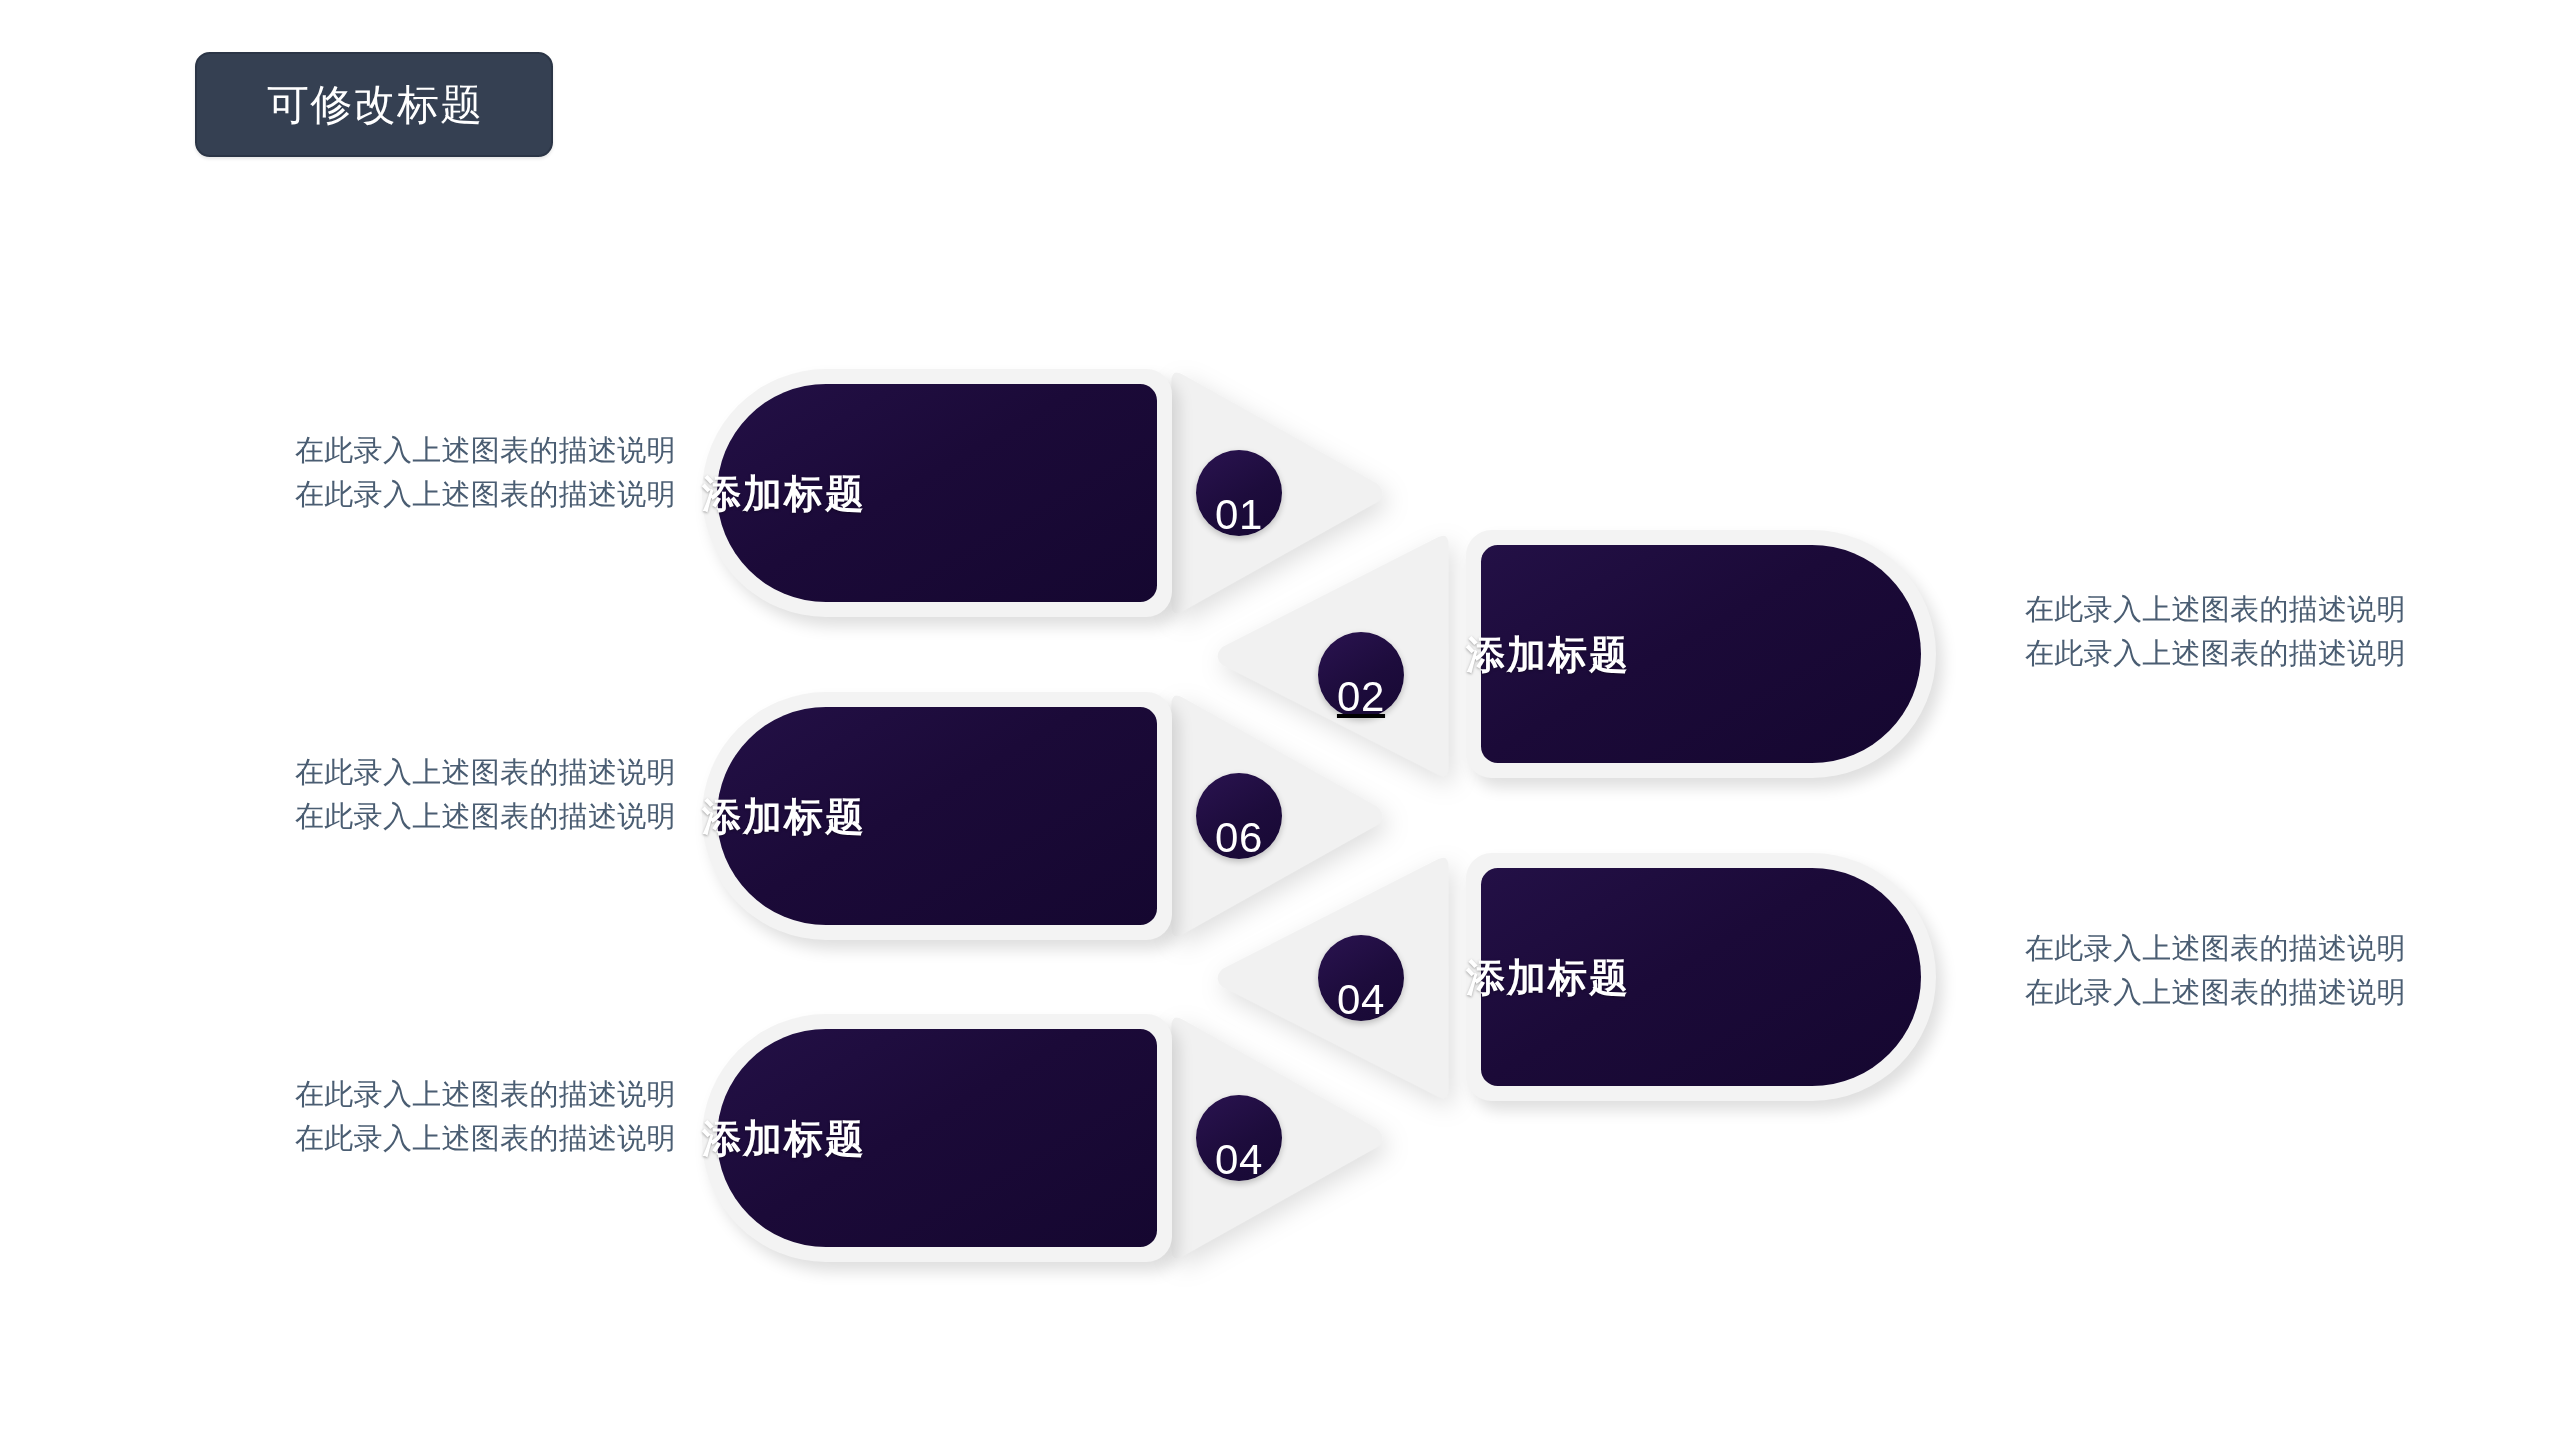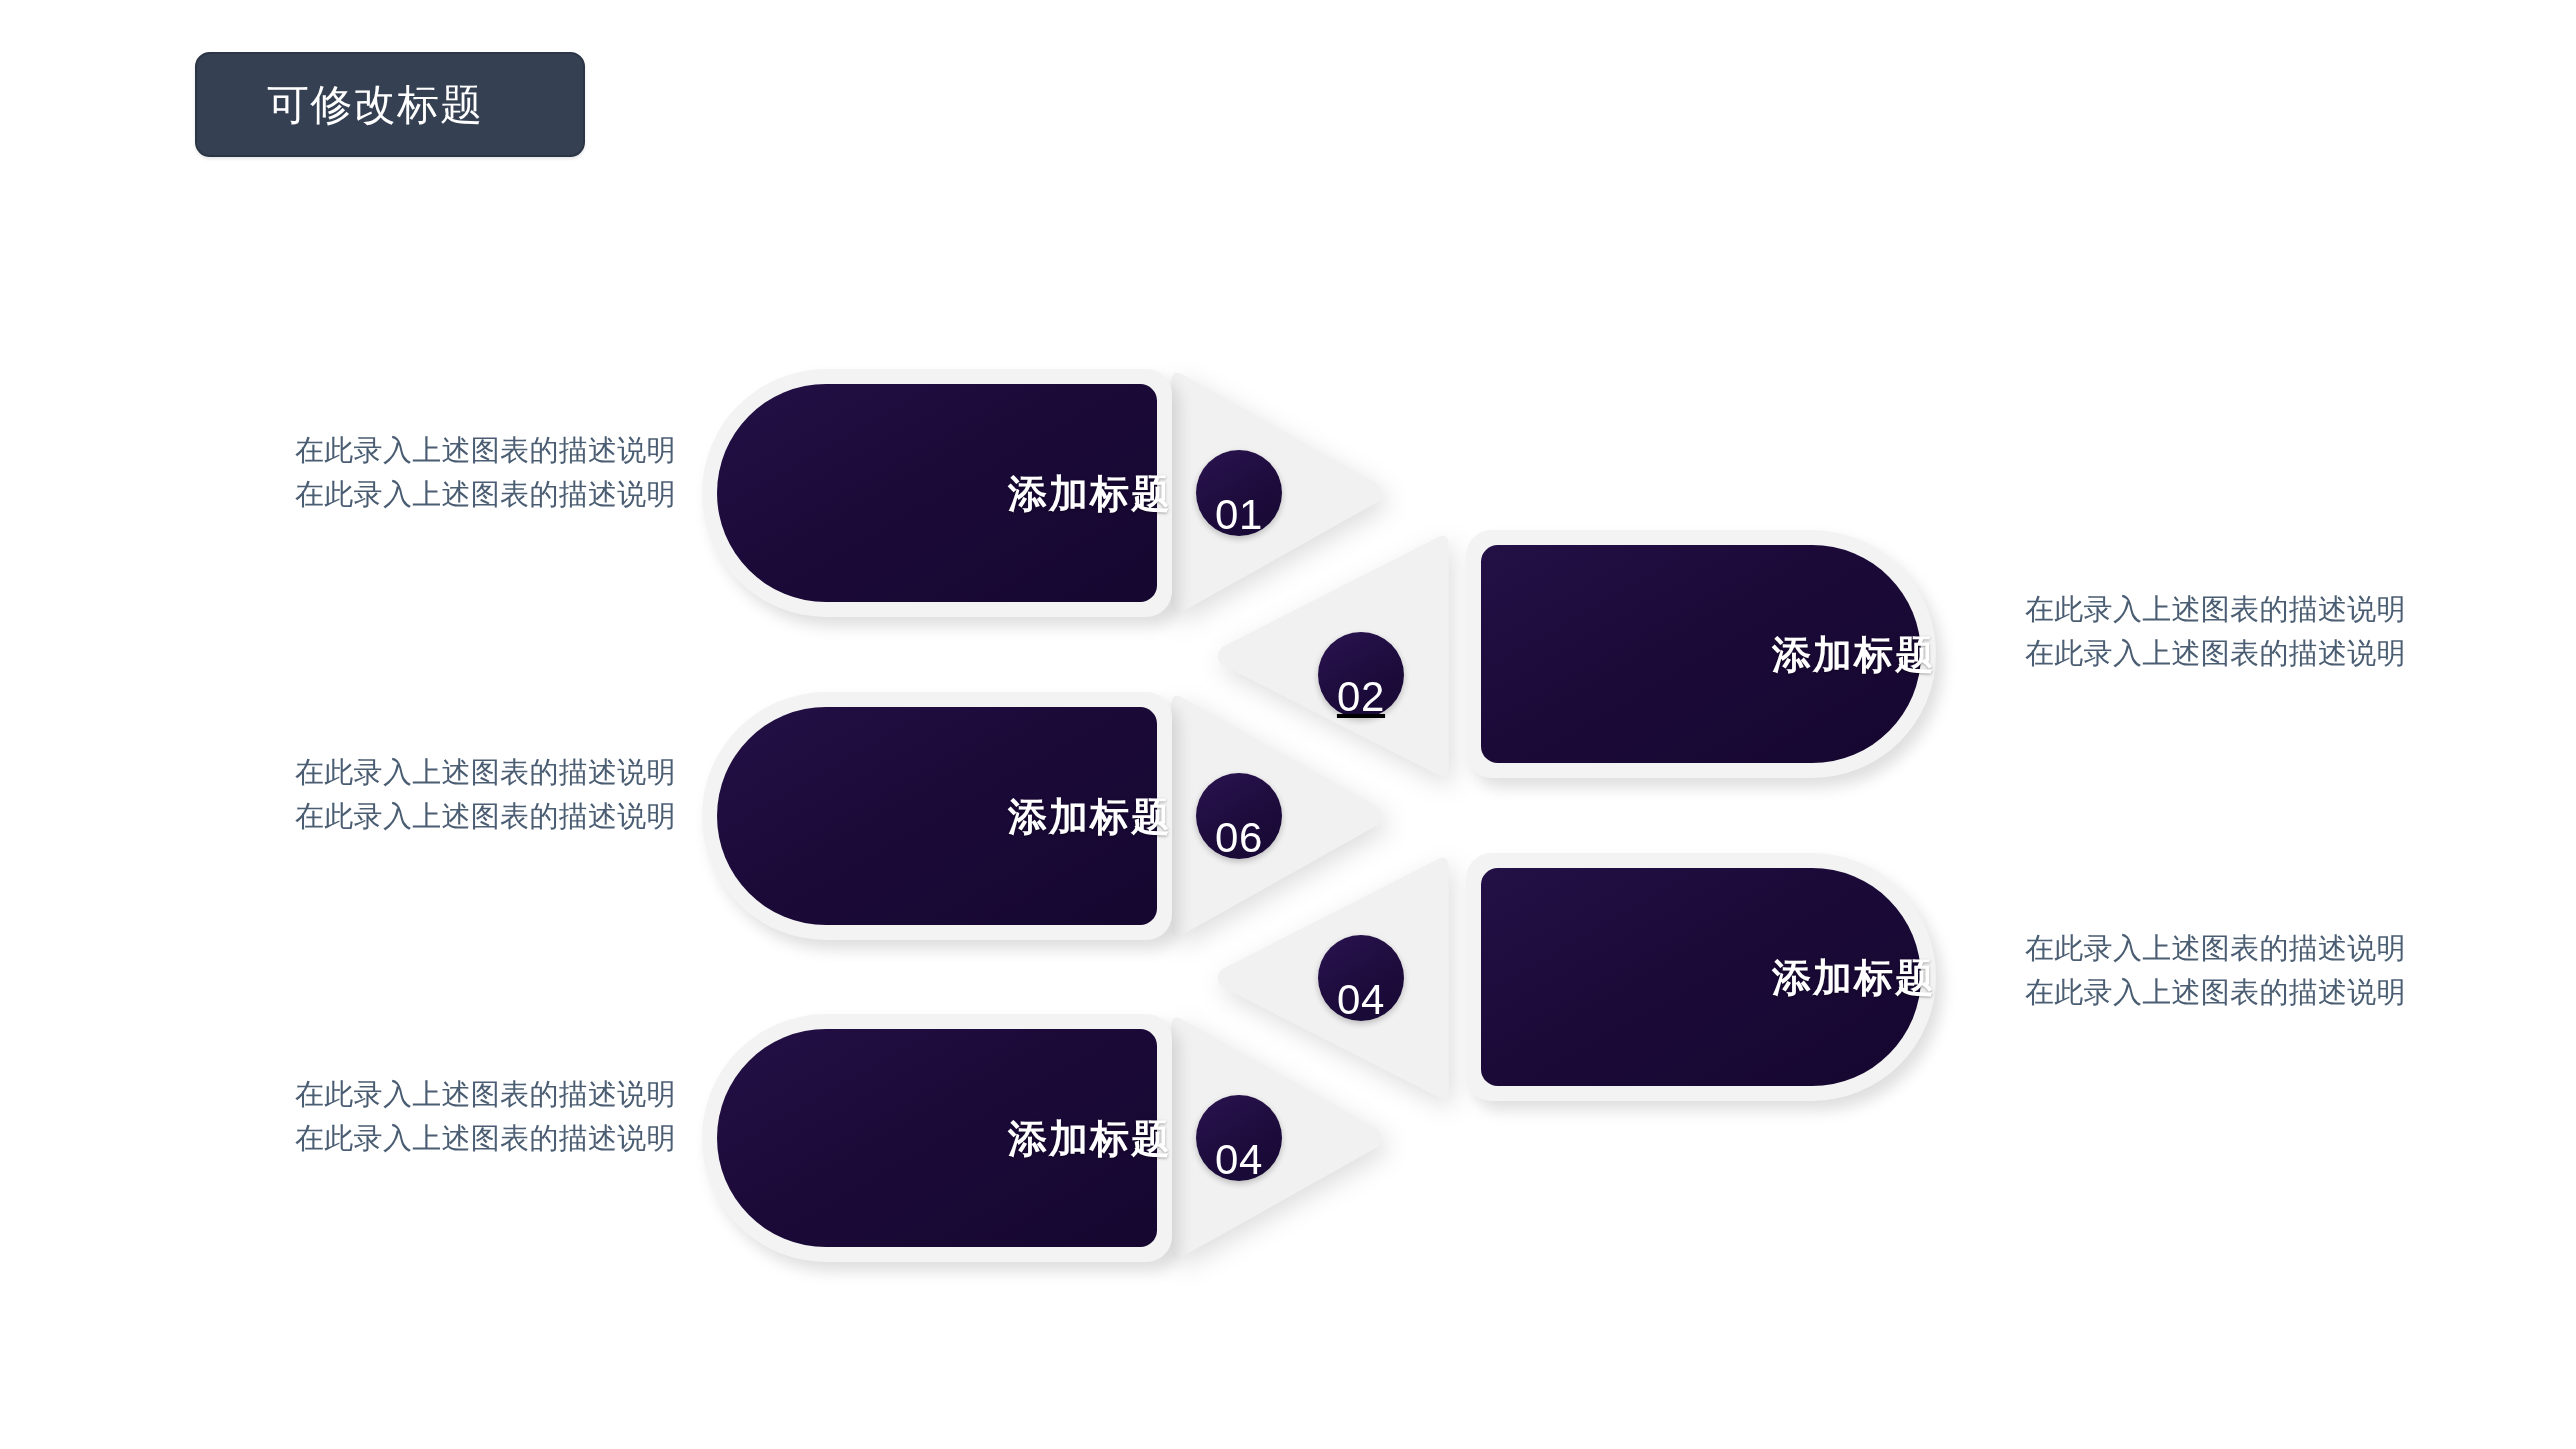--- a/index.html
+++ b/index.html
@@ -8,21 +8,21 @@
     background:#ffffff;
     font-family:"Liberation Sans","DejaVu Sans",sans-serif;
     overflow:hidden;
     position:relative;
   }
 
   
   #title-badge {
     position:absolute;
     left:195px; top:52px;
-    width:390px; height:105px;
+    width:358px; height:105px;
     background:#354052;
     border:2px solid #2b3546;
     border-radius:14.8px;
     display:flex;
     align-items:center;
     box-shadow:0 2px 3.4px rgba(0,0,0,.10);
   }
   #title-badge .title-text {
     color:#ffffff;
     font-size:42px;
@@ -33,21 +33,21 @@
   }
 
   
   #diagram { position:absolute; left:0; top:0; width:2576px; height:1449px; }
 
   
   .card {
     position:absolute;
     display:flex;
     align-items:center;
-    justify-content:flex-end;
+    justify-content:flex-start;
   }
   .card .card-outer {
     position:absolute;
     left:0; top:0;
     width:100%; height:100%;
     background:#f3f3f3;
     box-shadow:6.7px 9.4px 14.8px rgba(0,0,0,.13);
   }
   .card .card-inner {
     position:absolute;

